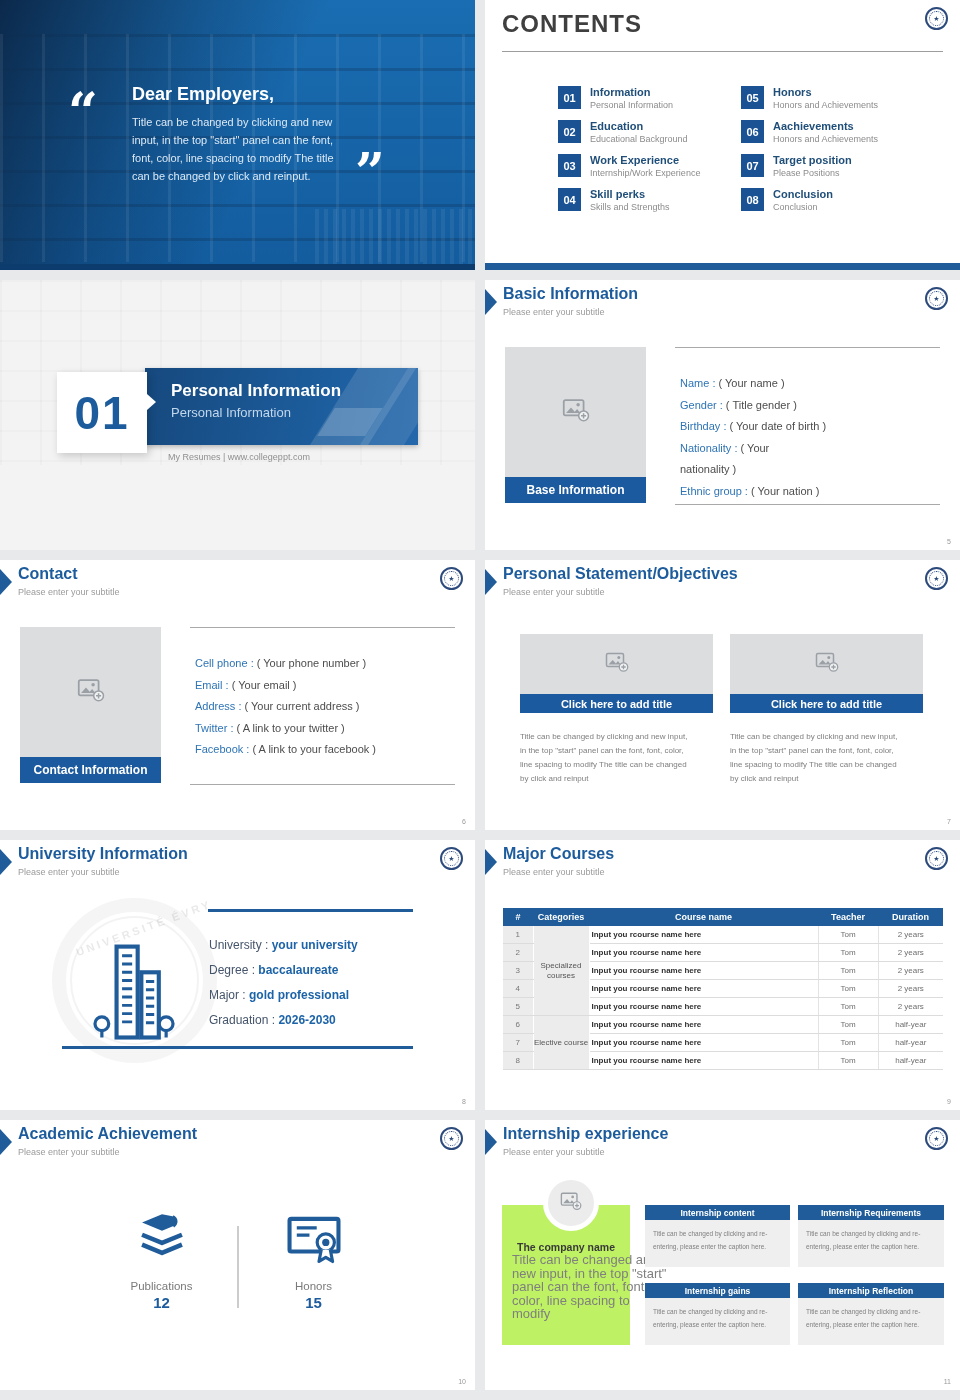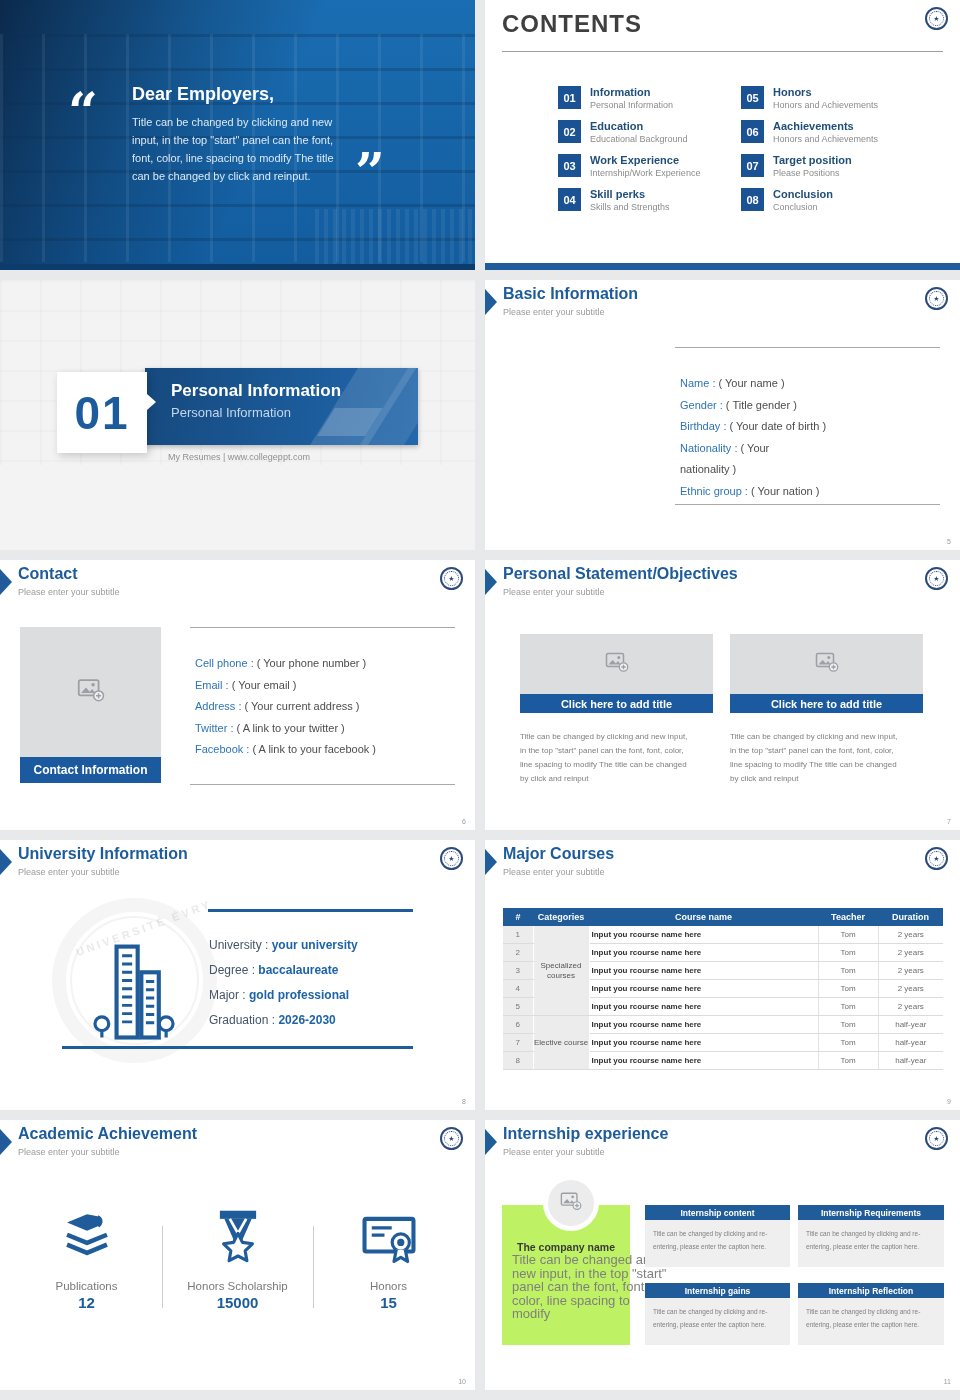--- a/index.html
+++ b/index.html
@@ -219,20 +219,32 @@
     <div class="sec-footer">My Resumes | www.collegeppt.com</div>
   </div>
 
   <div class="slide">
     <div class="chev"></div>
     <div class="s-title">Basic Information</div>
     <div class="s-sub">Please enter your subtitle</div>
     <div class="badge">
         <div class="badge-inner">★</div>
       </div>
+    <div class="photo-card">
+      <div class="photo-area">
+          <span class="ph-icon"><svg viewBox="0 0 24 24">
+              <rect x="1.5" y="3.5" width="17" height="13" rx="1.5" fill="none" stroke="#9aa0a6" stroke-width="1.5"></rect>
+              <circle cx="13.8" cy="7.6" r="1.5" fill="#9aa0a6"></circle>
+              <path d="M3.5 14.5l4.2-4.6 3.2 3.6 2.1-2.4 2.6 3.4z" fill="#9aa0a6"></path>
+              <circle cx="18.5" cy="17" r="4.2" fill="#f1f1f1" stroke="#9aa0a6" stroke-width="1.3"></circle>
+              <path d="M18.5 14.8v4.4M16.3 17h4.4" stroke="#9aa0a6" stroke-width="1.3" fill="none"></path>
+            </svg></span>
+        </div>
+      <div class="photo-bar">Base Information</div>
+    </div>
     <div class="fields-panel">
         <div class="field"><span class="f-label">Name :</span><span class="f-value">  ( Your name )</span></div>
         <div class="field"><span class="f-label">Gender :</span><span class="f-value">  ( Title gender )</span></div>
         <div class="field"><span class="f-label">Birthday :</span><span class="f-value">  ( Your date of birth )</span></div>
         <div class="field"><span class="f-label">Nationality :</span><span class="f-value">  ( Your</span></div>
         <div class="field"><span class="f-label"></span><span class="f-value">nationality )</span></div>
         <div class="field"><span class="f-label">Ethnic group :</span><span class="f-value">  ( Your nation )</span></div>
       </div>
     <div class="page-num">5</div>
   </div>
@@ -442,30 +454,20 @@
           <div class="stat-icon"><svg viewBox="0 0 64 64">
               <path d="M32 7l-22 9 22 9 12-4.8c4.5-3.5 4-8.5-.5-11z" fill="#1f5c99"></path>
               <path d="M44 9.2c4.5 2.6 5 7.6.5 11" fill="none" stroke="#1f5c99" stroke-width="3"></path>
               <path d="M10 29.5l22 9 22-9" fill="none" stroke="#1f5c99" stroke-width="5" stroke-linejoin="round"></path>
               <path d="M10 40.5l22 9 22-9" fill="none" stroke="#1f5c99" stroke-width="5" stroke-linejoin="round"></path>
             </svg></div>
           <div class="stat-label">Publications</div>
           <div class="stat-value">12</div>
         </div>
         <div class="stat-div"></div>
-        <div class="stat">
-          <div class="stat-icon"><svg viewBox="0 0 64 64">
-              <rect x="12" y="3" width="40" height="9" fill="#1f5c99"></rect>
-              <path d="M17 12h30L36 37h-8z" fill="#1f5c99"></path>
-              <path d="M23 12l9 16 9-16" fill="none" stroke="#fff" stroke-width="3"></path>
-              <path d="M32 28l4.9 9.9 11 1.6-8 7.7 1.9 10.9L32 53l-9.8 5.1 1.9-10.9-8-7.7 11-1.6z" fill="#fff" stroke="#1f5c99" stroke-width="3.5" stroke-linejoin="round"></path>
-            </svg></div>
-          <div class="stat-label">Honors Scholarship</div>
-          <div class="stat-value">15000</div>
-        </div>
         <div class="stat-div"></div>
         <div class="stat">
           <div class="stat-icon"><svg viewBox="0 0 64 64">
               <rect x="5" y="12" width="54" height="36" rx="2" fill="none" stroke="#1f5c99" stroke-width="4.5"></rect>
               <path d="M13 22h22M13 30h14" stroke="#1f5c99" stroke-width="3.5"></path>
               <circle cx="45" cy="38" r="9.5" fill="#fff" stroke="#1f5c99" stroke-width="3.5"></circle>
               <circle cx="45" cy="38" r="4" fill="#1f5c99"></circle>
               <path d="M40 46l-2.5 13 7.5-4.5 7.5 4.5L50 46" fill="#fff" stroke="#1f5c99" stroke-width="3.5" stroke-linejoin="round"></path>
             </svg></div>
           <div class="stat-label">Honors</div>

